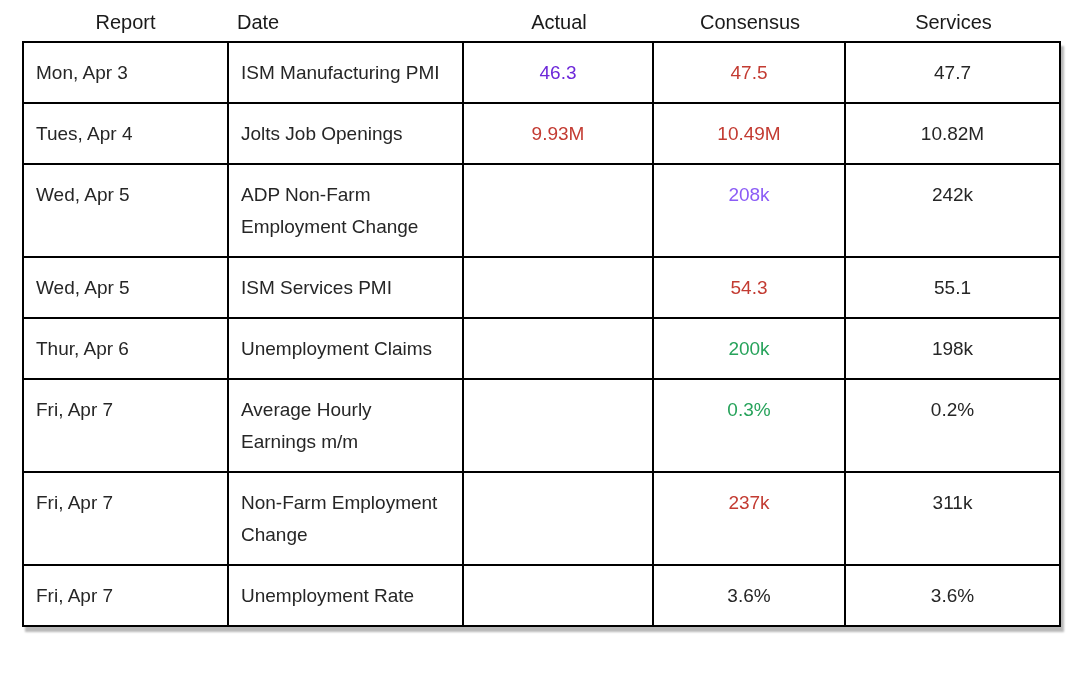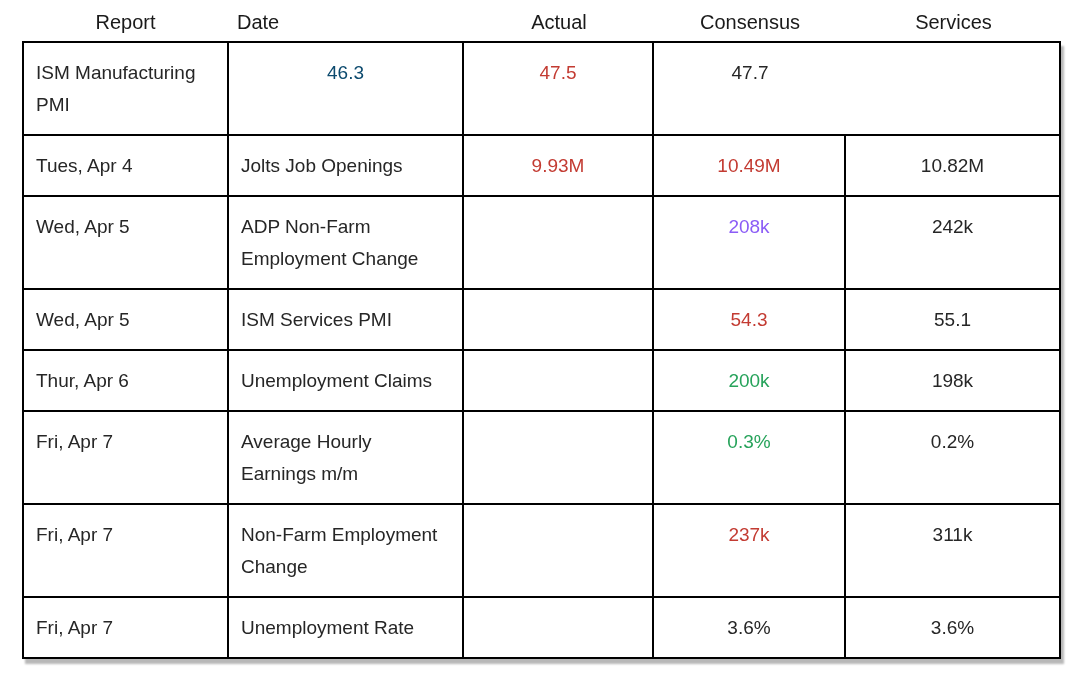--- a/index.html
+++ b/index.html
@@ -58,22 +58,23 @@
   <div class="header-row">
     <div class="header-cell">Report</div>
     <div class="header-cell first">Date</div>
     <div class="header-cell">Actual</div>
     <div class="header-cell">Consensus</div>
     <div class="header-cell">Services</div>
   </div>
 
   <div class="data-table" id="table-body">
   <div class="row">
+    <div class="cell date">Mon, Apr 3</div>
     <div class="cell report">ISM Manufacturing PMI</div>
-    <div class="cell val" style="color: #0c4a6e; text-align: center;">46.3</div>
+    <div class="cell val" style="color: #6d28d9; text-align: center;">46.3</div>
     <div class="cell val" style="color: rgb(195, 59, 50);">47.5</div>
     <div class="cell val">47.7</div>
   </div>
 
   <div class="row">
     <div class="cell date">Tues, Apr 4</div>
     <div class="cell report">Jolts Job Openings</div>
     <div class="cell val" style="color: rgb(195, 59, 50);">9.93M</div>
     <div class="cell val" style="color: rgb(195, 59, 50);">10.49M</div>
     <div class="cell val">10.82M</div>

